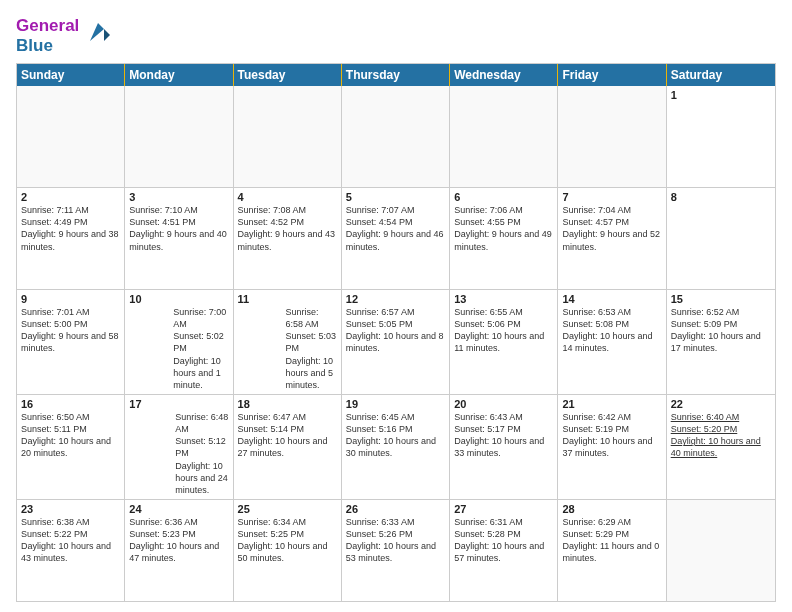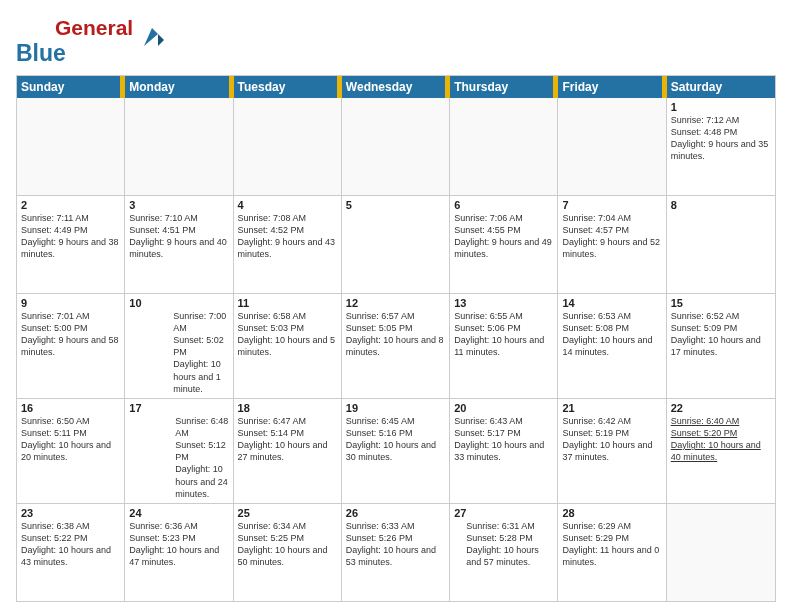--- a/index.html
+++ b/index.html
@@ -49,21 +49,21 @@
       display: grid;
       grid-template-columns: repeat(7, 1fr);
       background: #2471a3;
     }
     .cal-header-cell {
       color: #fff;
       font-size: 12px;
       font-weight: bold;
       padding: 4px 4px;
       text-align: left;
-      border-right: 5px solid #eab308;
+      border-right: 1px solid #eab308;
     }
     .cal-header-cell:last-child { border-right: none; }
     .cal-body {
       flex: 1;
       display: flex;
       flex-direction: column;
     }
     .cal-row {
       display: grid;
       grid-template-columns: repeat(7, 1fr);
@@ -96,59 +96,56 @@
   </style>
 </head>
 <body>
 
 <div class="page">
   <div class="header">
     <div class="logo">
       <div>
         <div style="display:flex;align-items:center;">
           <div>
-            <div style="font-size:21px;font-weight:bold;color:#b91c1c;line-height:1.15;margin-left:39px;">General</div>
-            <div style="font-size:23px;font-weight:bold;color:#2471a3;line-height:1.15;">Blue</div>
+            <div style="font-size:17px;font-weight:bold;color:#a21caf;line-height:1.15;">General</div>
+            <div style="font-size:17px;font-weight:bold;color:#2471a3;line-height:1.15;">Blue</div>
           </div>
           <svg width="30" height="30" viewBox="0 0 30 30" style="margin-left:3px;margin-top:-4px;">
             <polygon points="8,22 22,10 28,16 22,10 16,4" fill="#2471a3"></polygon>
             <polygon points="22,10 28,16 22,22" fill="#1a5276"></polygon>
           </svg>
         </div>
       </div>
     </div>
     <div class="title-block">
       <div class="month-title"></div>
       <div class="location"></div>
     </div>
   </div>
 
   <div class="calendar">
     <div class="cal-header" id="cal-header">
         <div class="cal-header-cell">Sunday</div>
         <div class="cal-header-cell">Monday</div>
         <div class="cal-header-cell">Tuesday</div>
+        <div class="cal-header-cell">Thursday</div>
         <div class="cal-header-cell">Wednesday</div>
-        <div class="cal-header-cell">Thursday</div>
         <div class="cal-header-cell">Friday</div>
         <div class="cal-header-cell">Saturday</div>
       </div>
     <div class="cal-body" id="cal-body">
         <div class="cal-row">
           <div class="cal-cell empty"></div>
           <div class="cal-cell empty"></div>
           <div class="cal-cell empty"></div>
           <div class="cal-cell empty"></div>
           <div class="cal-cell empty"></div>
           <div class="cal-cell empty"></div>
           <div class="cal-cell">
             <span class="day-num">1</span>
-            <div class="day-info" style="white-space: pre-line;">Sunrise: 7:12 AM
-Sunset: 4:48 PM
-Daylight: 9 hours and 35 minutes.</div>
           </div>
         </div>
         <div class="cal-row">
           <div class="cal-cell">
             <span class="day-num">2</span>
             <div class="day-info" style="white-space: pre-line;">Sunrise: 7:11 AM
 Sunset: 4:49 PM
 Daylight: 9 hours and 38 minutes.</div>
           </div>
           <div class="cal-cell">
@@ -158,20 +155,23 @@
 Daylight: 9 hours and 40 minutes.</div>
           </div>
           <div class="cal-cell">
             <span class="day-num">4</span>
             <div class="day-info" style="white-space: pre-line;">Sunrise: 7:08 AM
 Sunset: 4:52 PM
 Daylight: 9 hours and 43 minutes.</div>
           </div>
           <div class="cal-cell">
             <span class="day-num">5</span>
+            <div class="day-info" style="white-space: pre-line;">Sunrise: 7:07 AM
+Sunset: 4:54 PM
+Daylight: 9 hours and 46 minutes.</div>
           </div>
           <div class="cal-cell">
             <span class="day-num">6</span>
             <div class="day-info" style="white-space: pre-line;">Sunrise: 7:06 AM
 Sunset: 4:55 PM
 Daylight: 9 hours and 49 minutes.</div>
           </div>
           <div class="cal-cell">
             <span class="day-num">7</span>
             <div class="day-info" style="white-space: pre-line;">Sunrise: 7:04 AM
@@ -190,21 +190,21 @@
 Daylight: 9 hours and 58 minutes.</div>
           </div>
           <div class="cal-cell">
             <span class="day-num">10</span>
             <div class="day-info" style="white-space: pre-line; margin-left: 44px;">Sunrise: 7:00 AM
 Sunset: 5:02 PM
 Daylight: 10 hours and 1 minute.</div>
           </div>
           <div class="cal-cell">
             <span class="day-num">11</span>
-            <div class="day-info" style="white-space: pre-line;">Sunrise: 6:58 AM
+            <div class="day-info" style="white-space: pre-line; margin-left: 48px;">Sunrise: 6:58 AM
 Sunset: 5:03 PM
 Daylight: 10 hours and 5 minutes.</div>
           </div>
           <div class="cal-cell">
             <span class="day-num">12</span>
             <div class="day-info" style="white-space: pre-line;">Sunrise: 6:57 AM
 Sunset: 5:05 PM
 Daylight: 10 hours and 8 minutes.</div>
           </div>
           <div class="cal-cell">
@@ -290,21 +290,21 @@
 Daylight: 10 hours and 50 minutes.</div>
           </div>
           <div class="cal-cell">
             <span class="day-num">26</span>
             <div class="day-info" style="white-space: pre-line;">Sunrise: 6:33 AM
 Sunset: 5:26 PM
 Daylight: 10 hours and 53 minutes.</div>
           </div>
           <div class="cal-cell">
             <span class="day-num">27</span>
-            <div class="day-info" style="white-space: pre-line; margin-left: 12px;">Sunrise: 6:31 AM
+            <div class="day-info" style="white-space: pre-line;">Sunrise: 6:31 AM
 Sunset: 5:28 PM
 Daylight: 10 hours and 57 minutes.</div>
           </div>
           <div class="cal-cell">
             <span class="day-num">28</span>
             <div class="day-info" style="white-space: pre-line;">Sunrise: 6:29 AM
 Sunset: 5:29 PM
 Daylight: 11 hours and 0 minutes.</div>
           </div>
           <div class="cal-cell empty"></div>

